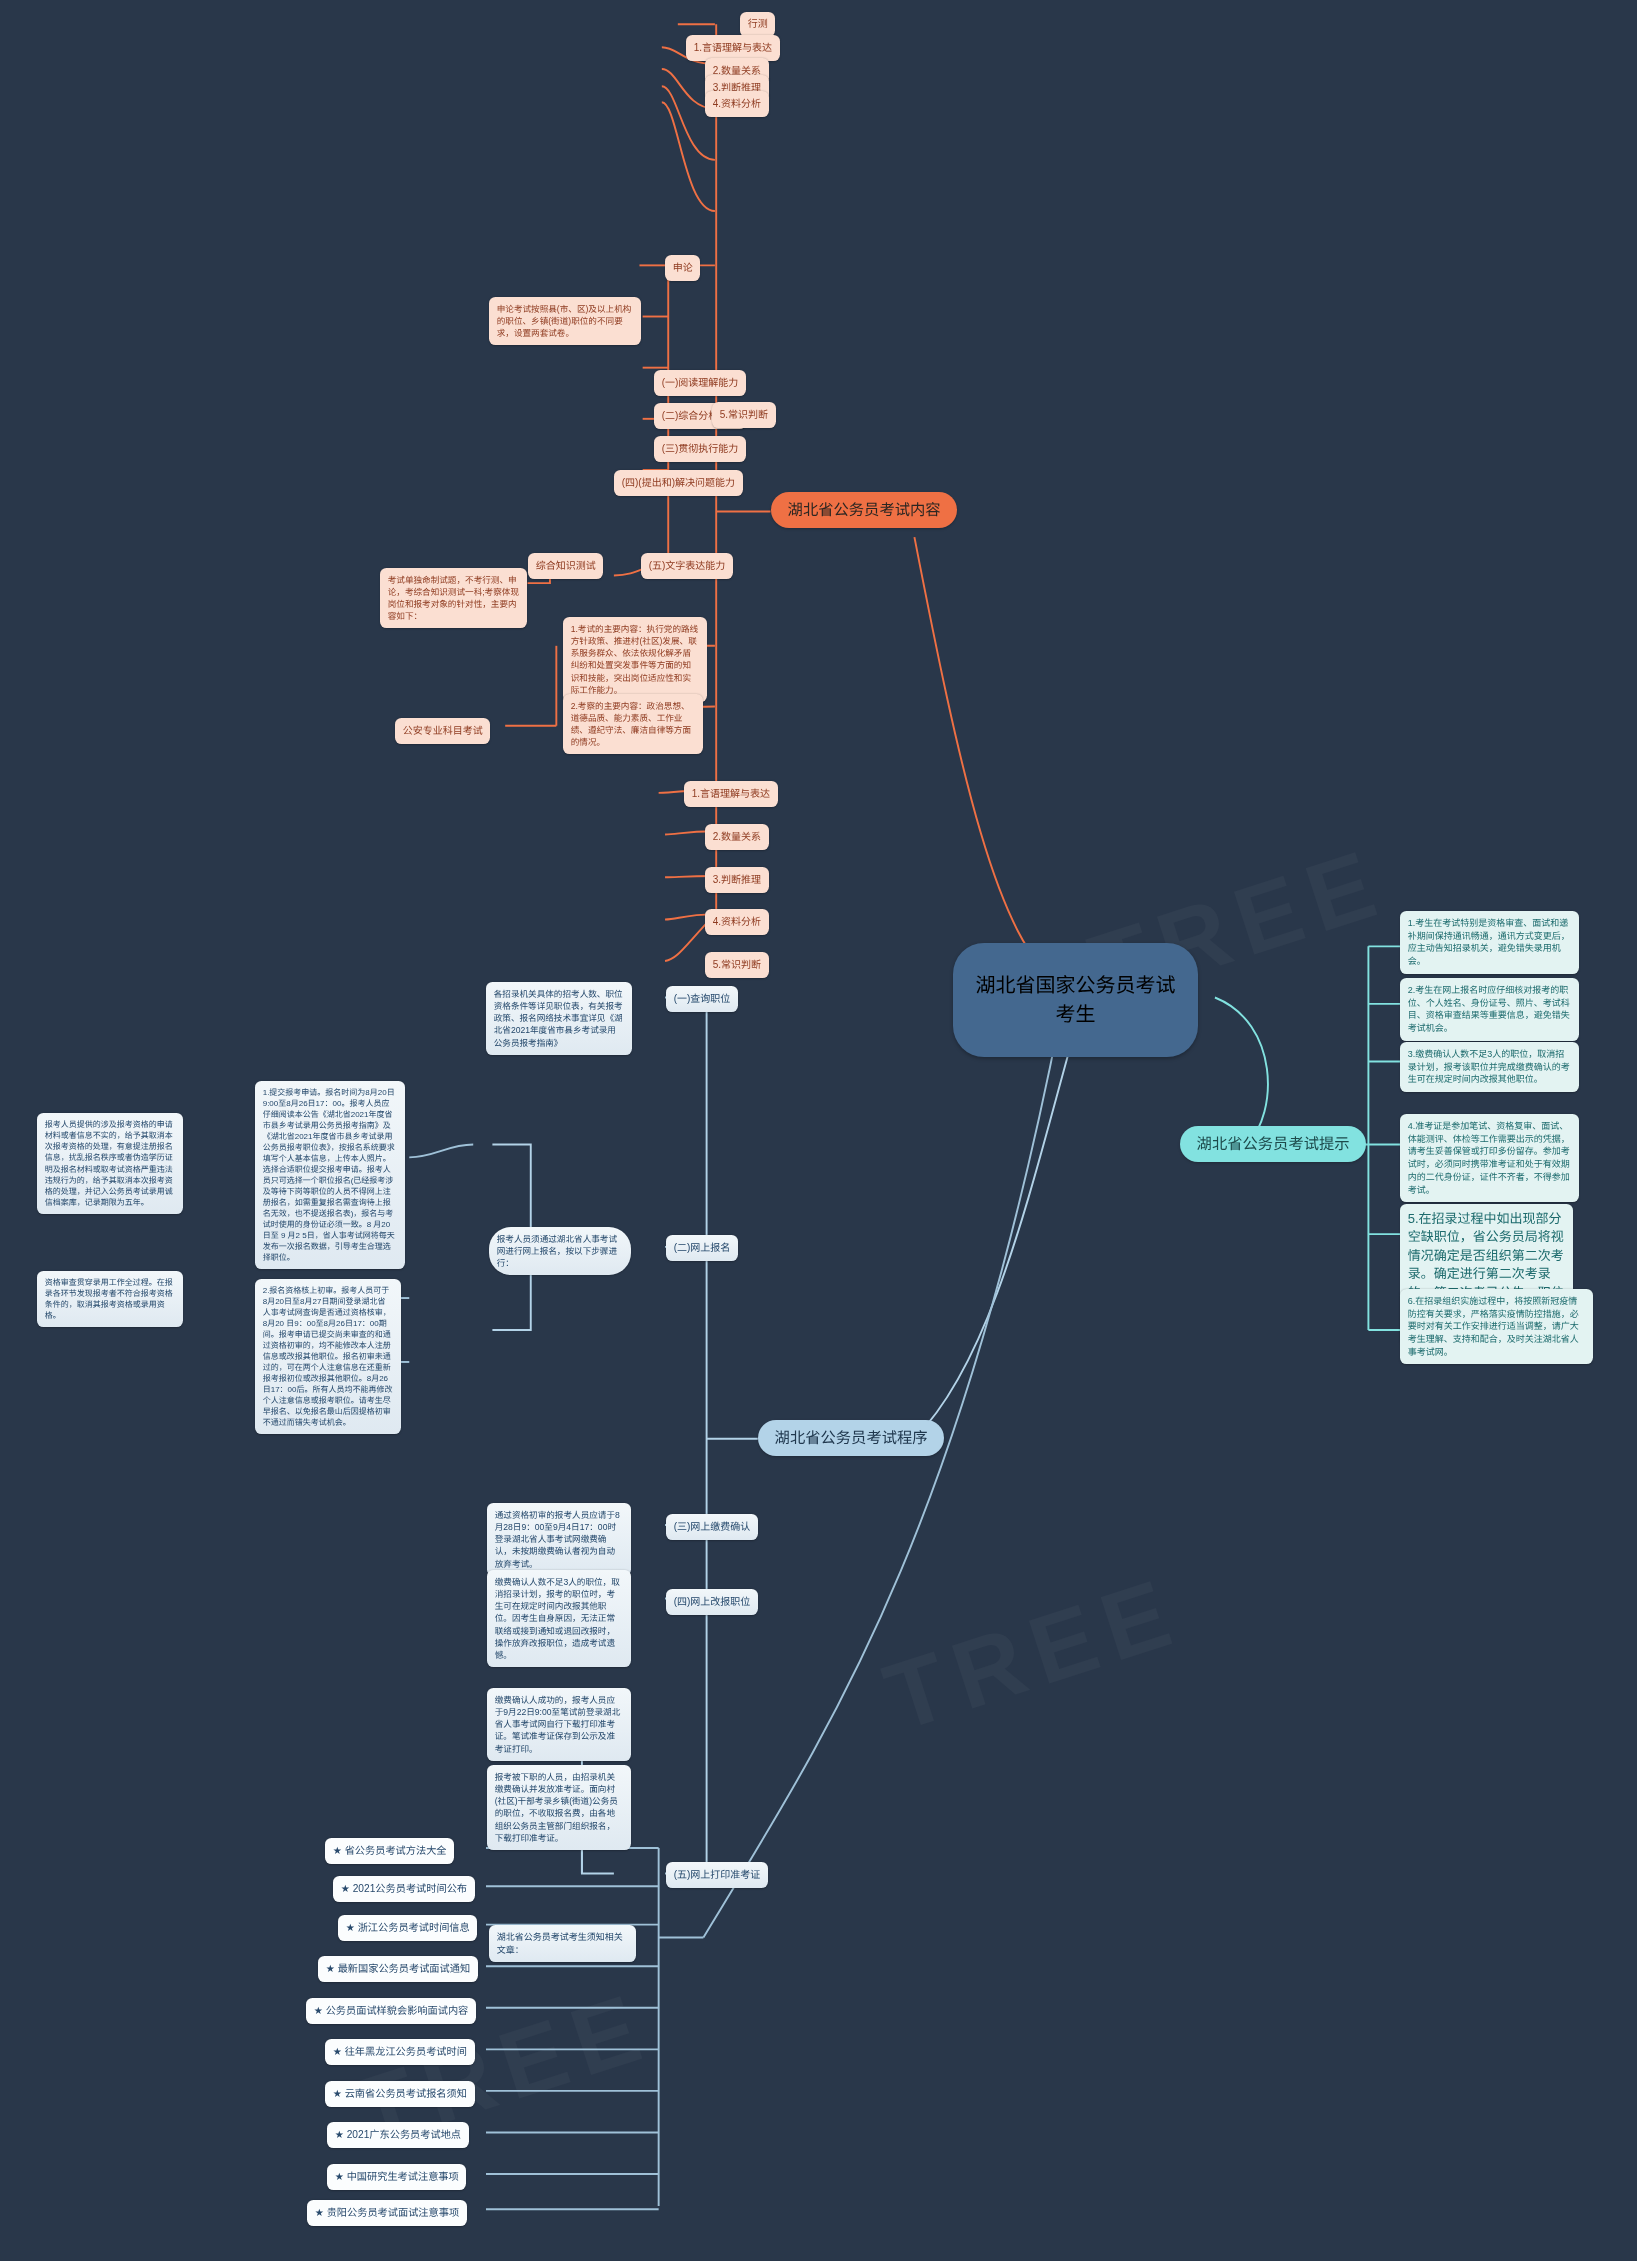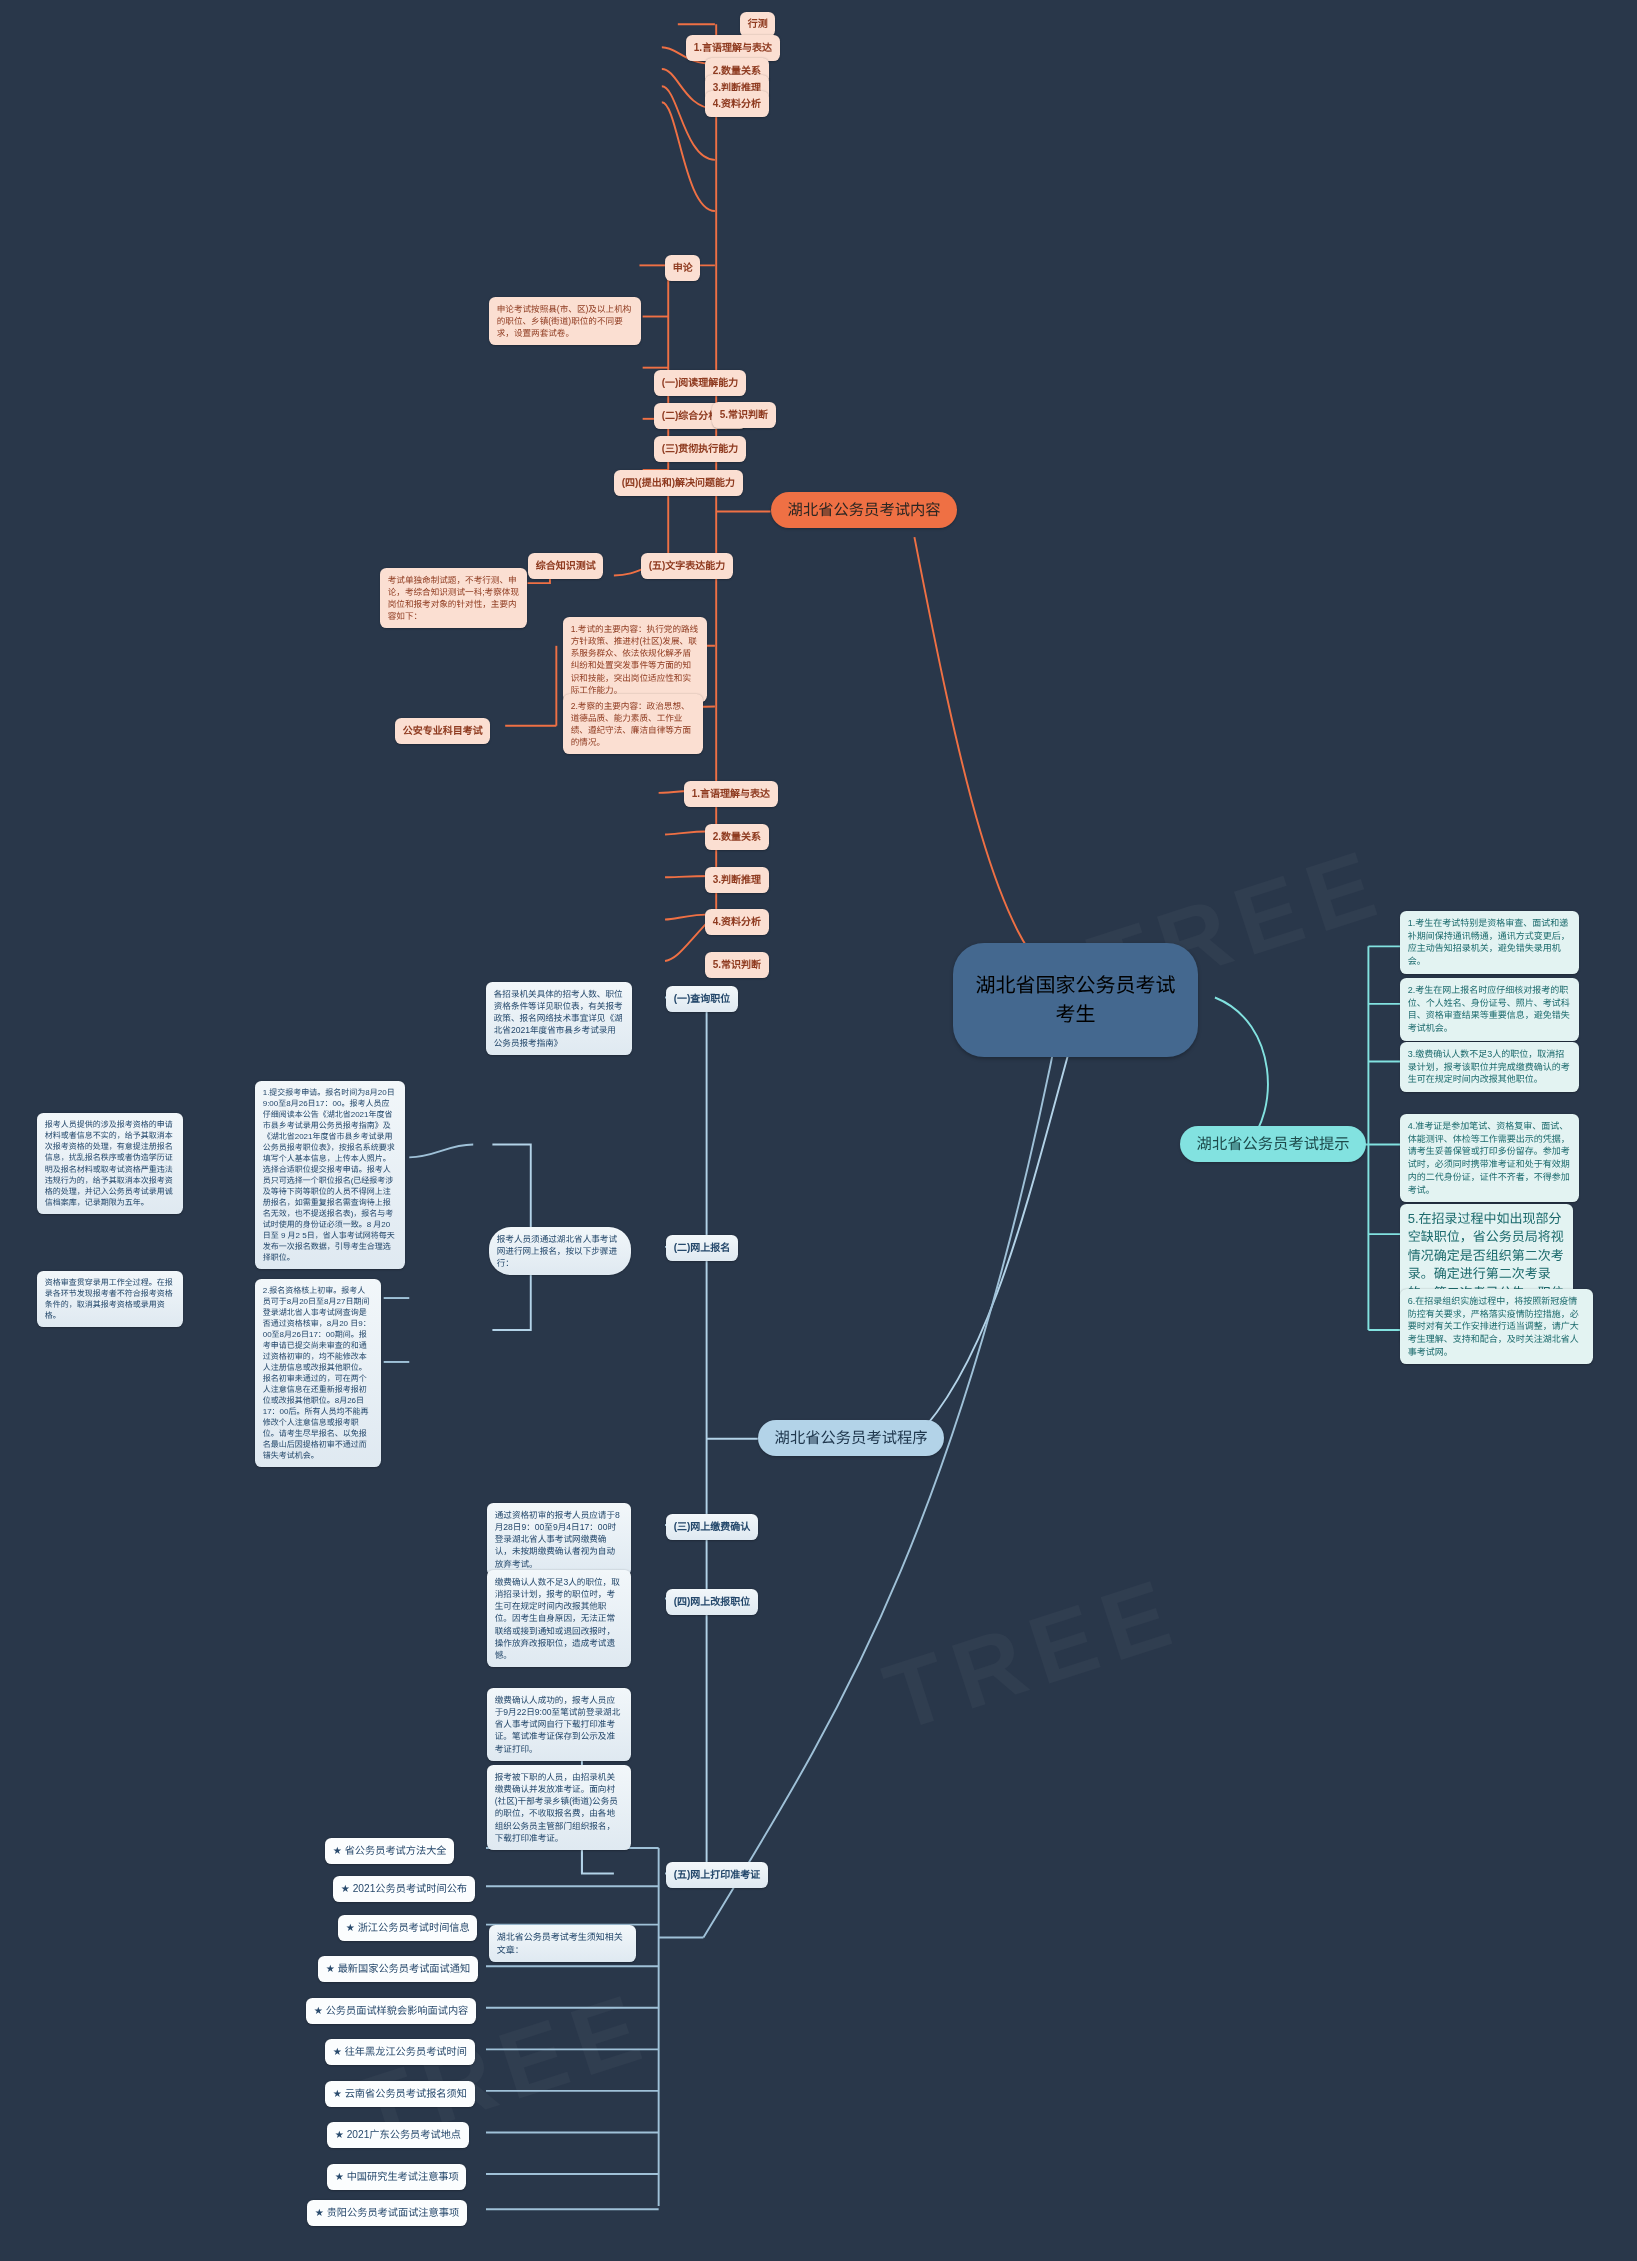--- a/index.html
+++ b/index.html
@@ -39,21 +39,21 @@
   .leaf.palegrad{background:linear-gradient(180deg,#f2f7fa 0%,#dfe9f1 100%);color:#24486b;}
   .leaf.mint{background:#e3f3f2;color:#1d6b6d;}
   .leaf.white{background:#fbfdfe;color:#27496c;font-size:10.2px;}
 
   
   .callout{background:#ef6c3f;color:#2c2520;border-radius:23px;
            font-size:11.2px;line-height:1.62;padding:11.5px 15.3px;
            box-shadow:0 1.3px 3.8px rgba(0,0,0,.28);}
 
   .nowrap{white-space:nowrap;}
-  .ctr{text-align:center;font-weight:bold;}
+  .ctr{text-align:center;}
 </style>
 </head>
 <body>
 
 <div id="canvas">
 
   <div class="wm" style="left:1087px;top:870px;transform:rotate(-18deg);">TREE</div>
   <div class="wm" style="left:882px;top:1599px;transform:rotate(-18deg);">TREE</div>
   <div class="wm" style="left:352px;top:2014px;transform:rotate(-18deg);">TREE</div>
 
@@ -252,21 +252,21 @@
 
   <div class="node leaf palegrad ctr nowrap" style="left:666px;top:1235px;">
     <span>(二)网上报名</span>
   </div>
   <div class="node leaf palegrad" style="left:489px;top:1227px;width:142px;font-size:8.6px;border-radius:22px;">
     <span>报考人员须通过湖北省人事考试网进行网上报名，按以下步骤进行：</span>
   </div>
   <div class="node leaf palegrad" style="left:255px;top:1081px;width:150px;font-size:8px;line-height:1.38;">
     <span>1.提交报考申请。报名时间为8月20日9:00至8月26日17：00。报考人员应仔细阅读本公告《湖北省2021年度省市县乡考试录用公务员报考指南》及《湖北省2021年度省市县乡考试录用公务员报考职位表》，按报名系统要求填写个人基本信息，上传本人照片。选择合适职位提交报考申请。报考人员只可选择一个职位报名(已经报考涉及等待下岗等职位的人员不得网上注册报名，如需重复报名需查询待上报名无效，也不提送报名表)，报名与考试时使用的身份证必须一致。8 月20 日至 9 月2 5日，省人事考试网将每天发布一次报名数据，引导考生合理选择职位。</span>
   </div>
-  <div class="node leaf palegrad" style="left:255px;top:1279px;width:126px;font-size:8px;line-height:1.38;">
+  <div class="node leaf palegrad" style="left:255px;top:1279px;width:146px;font-size:8px;line-height:1.38;">
     <span>2.报名资格核上初审。报考人员可于8月20日至8月27日期间登录湖北省人事考试网查询是否通过资格核审，8月20 日9：00至8月26日17：00期间。报考申请已提交尚未审查的和通过资格初审的，均不能修改本人注册信息或改报其他职位。报名初审未通过的，可在两个人注意信息在还重新报考报初位或改报其他职位。8月26日17：00后。所有人员均不能再修改个人注意信息或报考职位。请考生尽早报名、以免报名最山后因提格初审不通过而错失考试机会。</span>
   </div>
 
   <div class="node leaf palegrad ctr nowrap" style="left:666px;top:1514px;">
     <span>(三)网上缴费确认</span>
   </div>
   <div class="node leaf palegrad" style="left:487px;top:1503px;width:144px;font-size:8.6px;">
     <span>通过资格初审的报考人员应请于8月28日9：00至9月4日17：00时登录湖北省人事考试网缴费确认，未按期缴费确认者视为自动放弃考试。</span>
   </div>
 

